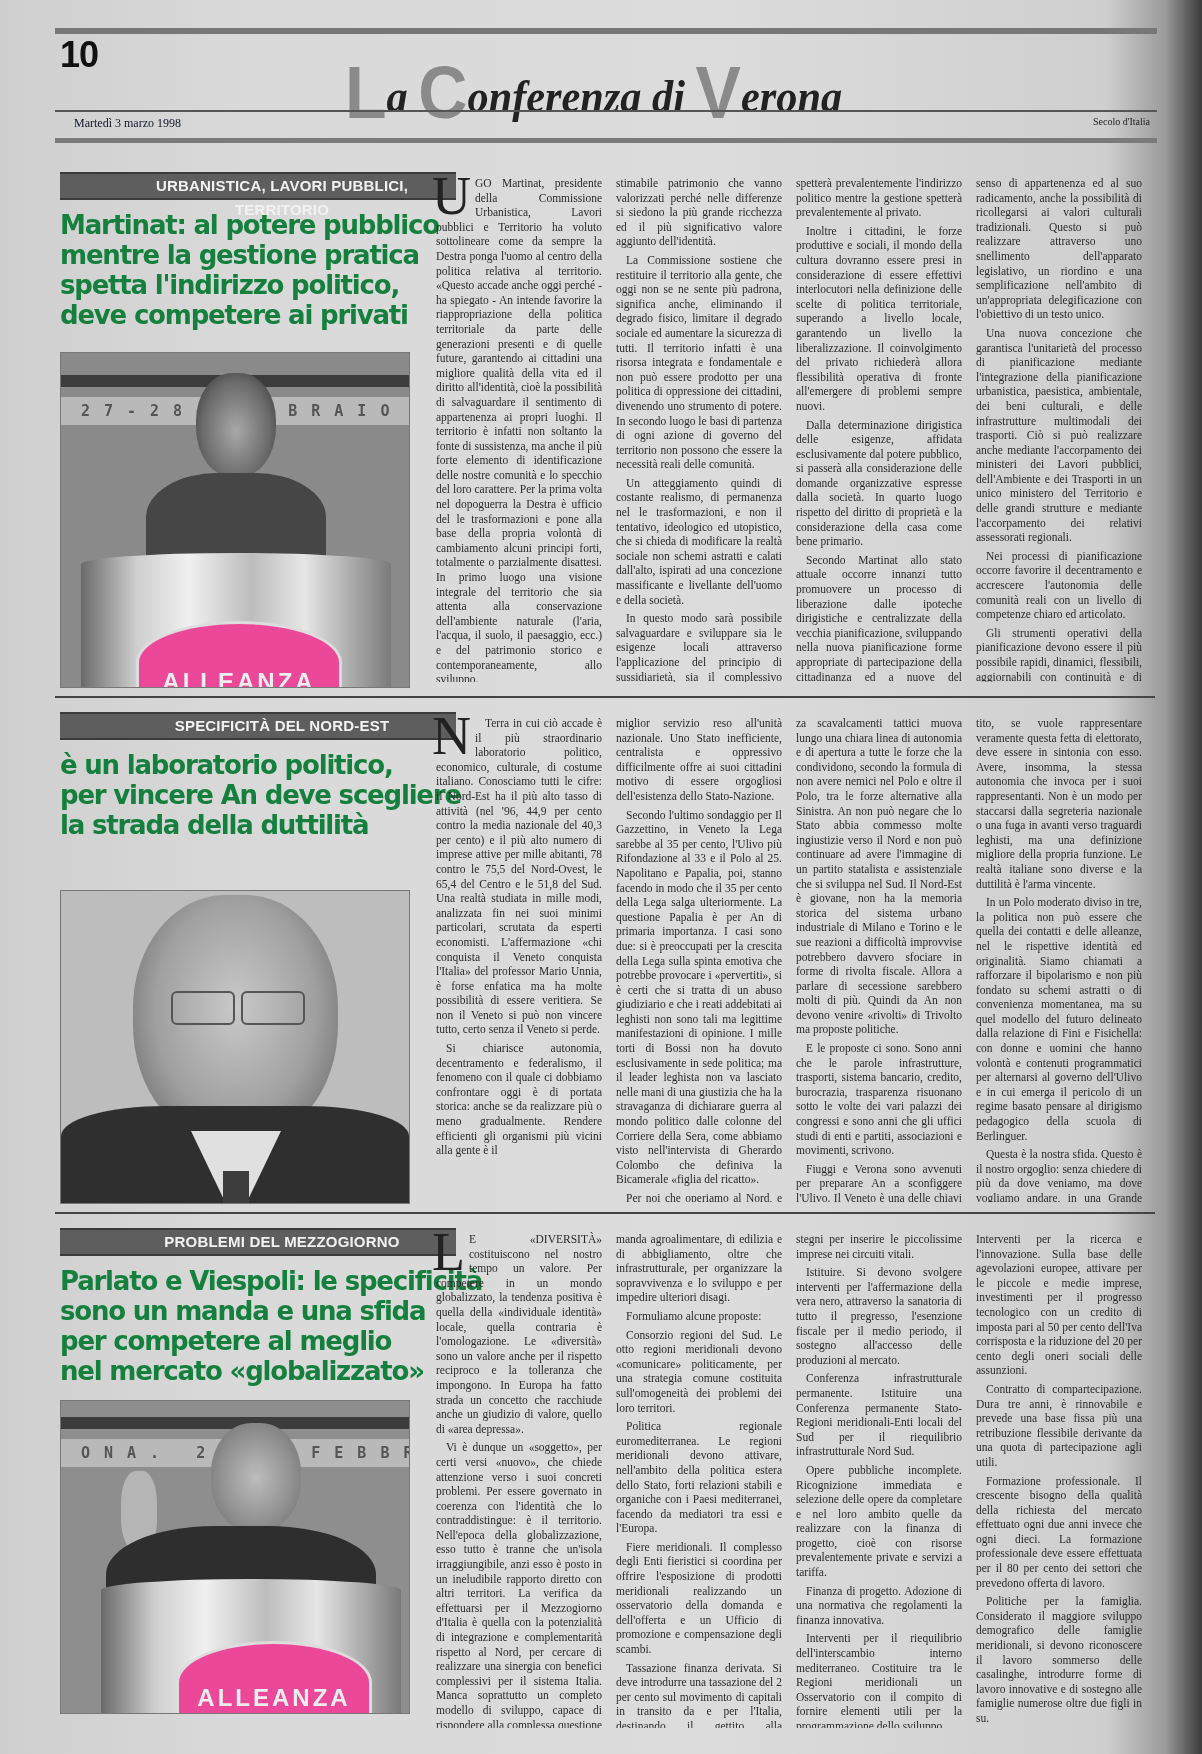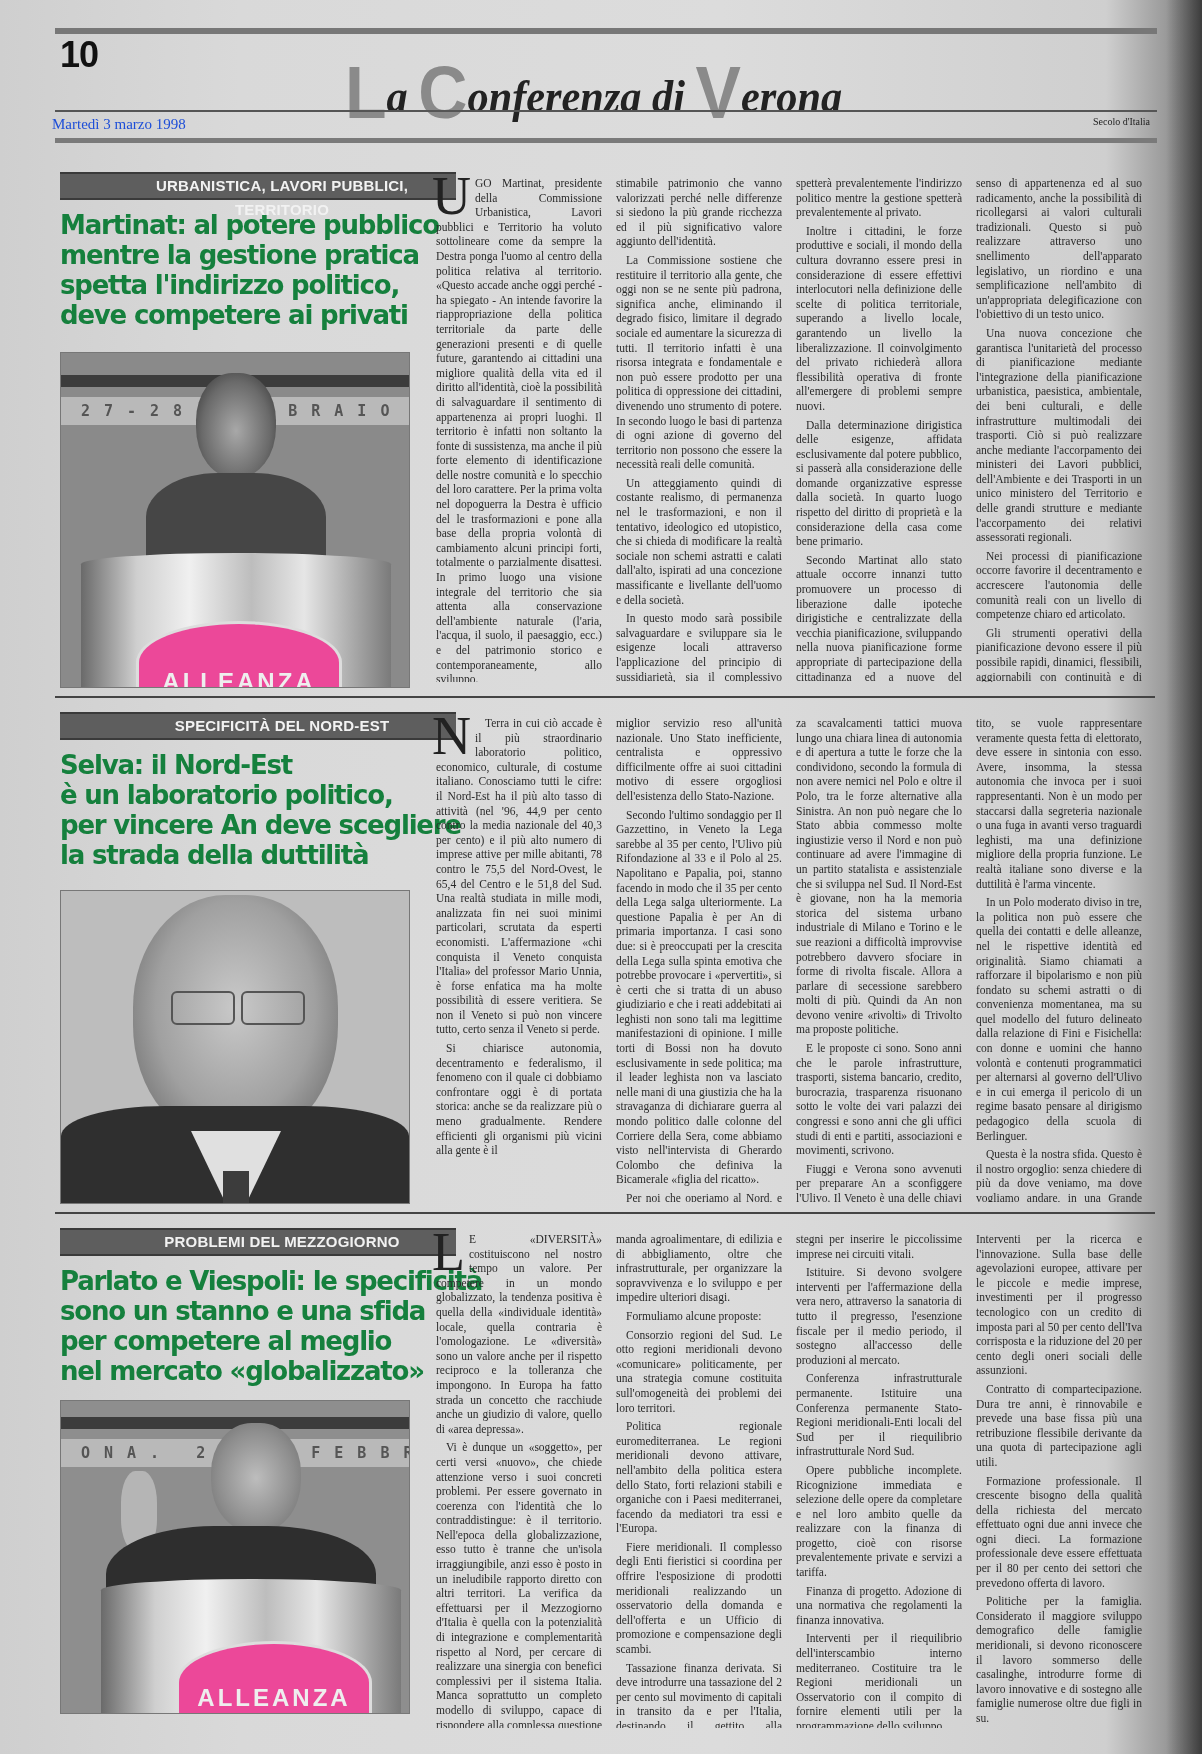--- a/index.html
+++ b/index.html
@@ -8,21 +8,21 @@
     background: linear-gradient(90deg, #cfcfcf 0%, #d9d9d9 20%, #dcdcdc 60%, #cfcfcf 92%, #9a9a9a 97%, #6d6d6d 100%);
     font-family: "Liberation Serif", serif;
     color:#1e1e1e;
     position:relative;
   }
   .abs { position:absolute; }
   .rule { position:absolute; background:#555; }
   #page-number { left:60px; top:34px; font: bold 36px "Liberation Sans", sans-serif; color:#111; letter-spacing:-1px; }
   #masthead { left:345px; top:50px; font: italic bold 46px "Liberation Serif", serif; color:#222; white-space:nowrap; transform:scaleX(0.92); transform-origin:left top; }
   #masthead .big { font-style:normal; font-weight:bold; color:#8a8a8a; font-size:74px; font-family:"Liberation Sans", sans-serif; vertical-align:-6px; }
-  #date { left:52px; top:116px; font-size:15px; color:#1d4ed8; }
+  #date { left:74px; top:116px; font-size:12px; color:#0f172a; }
   #paper-name { right:52px; top:116px; font-size:10px; color:#222; }
   .section-label {
     position:absolute; left:60px; width:348px; height:24px;
     background:#5e5e5e; color:#f2f2f2;
     font: bold 15px "Liberation Sans", sans-serif; text-align:center; line-height:24px;
     letter-spacing:0.2px; border-top:2px solid #3a3a3a; border-bottom:2px solid #3a3a3a;padding-left:48px;
   }
   .headline {
     position:absolute; left:60px; width:360px;
     font: bold 26px "DejaVu Sans", sans-serif; line-height:30px; color:#15803d;
@@ -111,21 +111,20 @@
         <p>Gli strumenti operativi della pianificazione devono essere il più possibile rapidi, dinamici, flessibili, aggiornabili con continuità e di facile comprensione anche ai non addetti ai lavori. In questo senso l'istituzione di uno sportello unico potrebbe favorire l'informazione e la consultazione dei cittadini.</p>
       </div>
     </div>
 </div>
 
 <div class="hr-sec" style="top:696px;"></div>
 
 <div>
   <div class="section-label" style="top:712px;">SPECIFICITÀ DEL NORD-EST</div>
   <div class="headline" style="top:750px;">
-    <div>Selva: il Nord-Est</div>
     <div>è un laboratorio politico,</div>
     <div>per vincere An deve scegliere</div>
     <div>la strada della duttilità</div>
   </div>
   <div class="photo" style="top:890px; height:312px; background:#bdbdbd;">
     <div class="head" style="left:72px; top:4px; width:205px; height:250px; background:radial-gradient(ellipse at 50% 45%, #c9c9c9 0%, #a0a0a0 55%, #7a7a7a 80%, #bdbdbd 100%);"></div>
     <div class="abs" style="left:110px; top:100px; width:60px; height:30px; border:2px solid #555; border-radius:6px;"></div>
     <div class="abs" style="left:180px; top:100px; width:60px; height:30px; border:2px solid #555; border-radius:6px;"></div>
     <div class="suit" style="left:0; top:215px; width:348px; height:100px; background:#2f2f2f; border-radius:30% 30% 0 0;"></div>
     <div class="abs" style="left:130px; top:240px; width:90px; height:75px; background:#e0e0e0; clip-path:polygon(0 0,100% 0,60% 100%,40% 100%);"></div>
@@ -161,21 +160,21 @@
       </div>
     </div>
 </div>
 
 <div class="hr-sec" style="top:1212px;"></div>
 
 <div>
   <div class="section-label" style="top:1228px;">PROBLEMI DEL MEZZOGIORNO</div>
   <div class="headline" style="top:1266px;">
     <div>Parlato e Viespoli: le specificità</div>
-    <div>sono un stanno e una sfida</div>
+    <div>sono un manda e una sfida</div>
     <div>per competere al meglio</div>
     <div>nel mercato «globalizzato»</div>
   </div>
   <div class="photo" style="top:1400px; height:312px; background:#8e8e8e;">
     <div class="banner-dark" style="top:16px;"></div>
     <div class="banner" style="top:38px; height:28px; line-height:28px;">ONA. 27-2 FEBBRAIO 1</div>
     <div class="head" style="left:150px; top:22px; width:90px; height:110px; background:radial-gradient(ellipse at 50% 50%, #bdbdbd 0%, #8e8e8e 60%, #6a6a6a 100%);"></div>
     <div class="abs" style="left:60px; top:70px; width:36px; height:80px; background:#b5b5b5; border-radius:40%;"></div>
     <div class="suit" style="left:45px; top:125px; width:270px; height:120px; background:#2e2e2e;"></div>
     <div class="podium" style="left:40px; top:178px; width:300px; height:140px;"></div>

